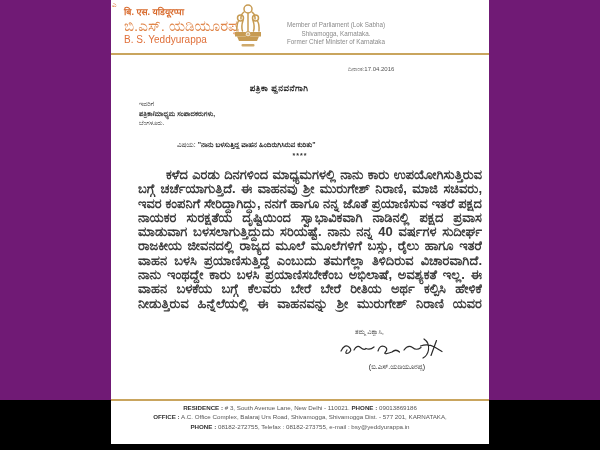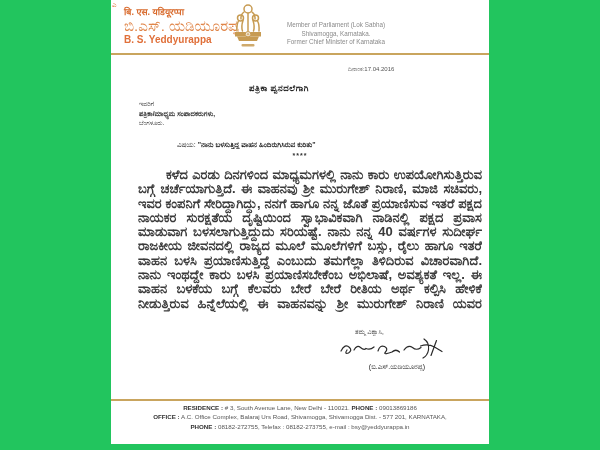--- a/index.html
+++ b/index.html
@@ -1,26 +1,26 @@
 <!DOCTYPE html>
 <html><head>
 <meta charset="utf-8">
 <style>
   html,body{margin:0;padding:0;width:600px;height:450px;background:#000;overflow:hidden;
     font-family:"Liberation Sans",sans-serif;}
-  .stage{position:relative;width:600px;height:450px;background:#22c55e;}
+  .stage{position:relative;width:600px;height:400px;background:#701a75;}
   .paper{position:absolute;left:111px;top:0;width:378px;height:444px;background:#ffffff;overflow:hidden;}
   .abs{position:absolute;}
 
   
   .corner-mark{left:1px;top:1px;font-size:7px;color:#d96c2f;}
   .name-block{left:13px;top:5px;line-height:14px;white-space:nowrap;}
   .name-hi{font-size:9px;font-weight:bold;color:#d96c2f;}
   .name-kn{font-size:15px;color:#e08548;}
-  .name-en{font-size:10px;font-weight:bold;color:#e0703a;}
+  .name-en{font-size:10px;font-weight:normal;color:#e0703a;}
   .titles-block{left:176px;top:21px;width:98px;text-align:center;font-size:6.3px;
     color:#8a8a8a;line-height:8.6px;}
   .rule{left:0;width:378px;height:2px;background:#c9a55e;}
   .rule-top{top:53px;}
   .rule-bottom{top:399px;}
 
   .date-line{left:237px;top:66px;font-size:6px;color:#555;}
   .main-title{left:100px;top:83px;width:136px;text-align:center;font-size:8.5px;
     font-weight:600;color:#222;letter-spacing:.5px;}
 
@@ -82,21 +82,21 @@
     <div class="abs titles-block">
       <div>Member of Parliament (Lok Sabha)</div>
       <div>Shivamogga, Karnataka.</div>
       <div>Former Chief Minister of Karnataka</div>
     </div>
 
     <div class="abs rule rule-top"></div>
 
     <div class="abs date-line">ದಿನಾಂಕ:17.04.2016</div>
 
-    <div class="abs main-title">ಪತ್ರಿಕಾ ಪ್ವನದಲೆಗಾಗಿ</div>
+    <div class="abs main-title">ಪತ್ರಿಕಾ ಪ್ಹನವನೆಗಾಗಿ</div>
 
     <div class="abs recipient">
       <div>ಇವರಿಗೆ</div>
       <div class="bold">ಪತ್ರಿಕಾ/ಮಾಧ್ಯಮ ಸಂಪಾದಕರುಗಳು,</div>
       <div>ಬೆಂಗಳೂರು.</div>
     </div>
 
     <div class="abs subject-line">
       <span>ವಿಷಯ:</span>
       <span class="bold">"ನಾನು ಬಳಸುತ್ತಿದ್ದ ವಾಹನ ಹಿಂದಿರುಗಿಸಿರುವ ಕುರಿತು"</span>

